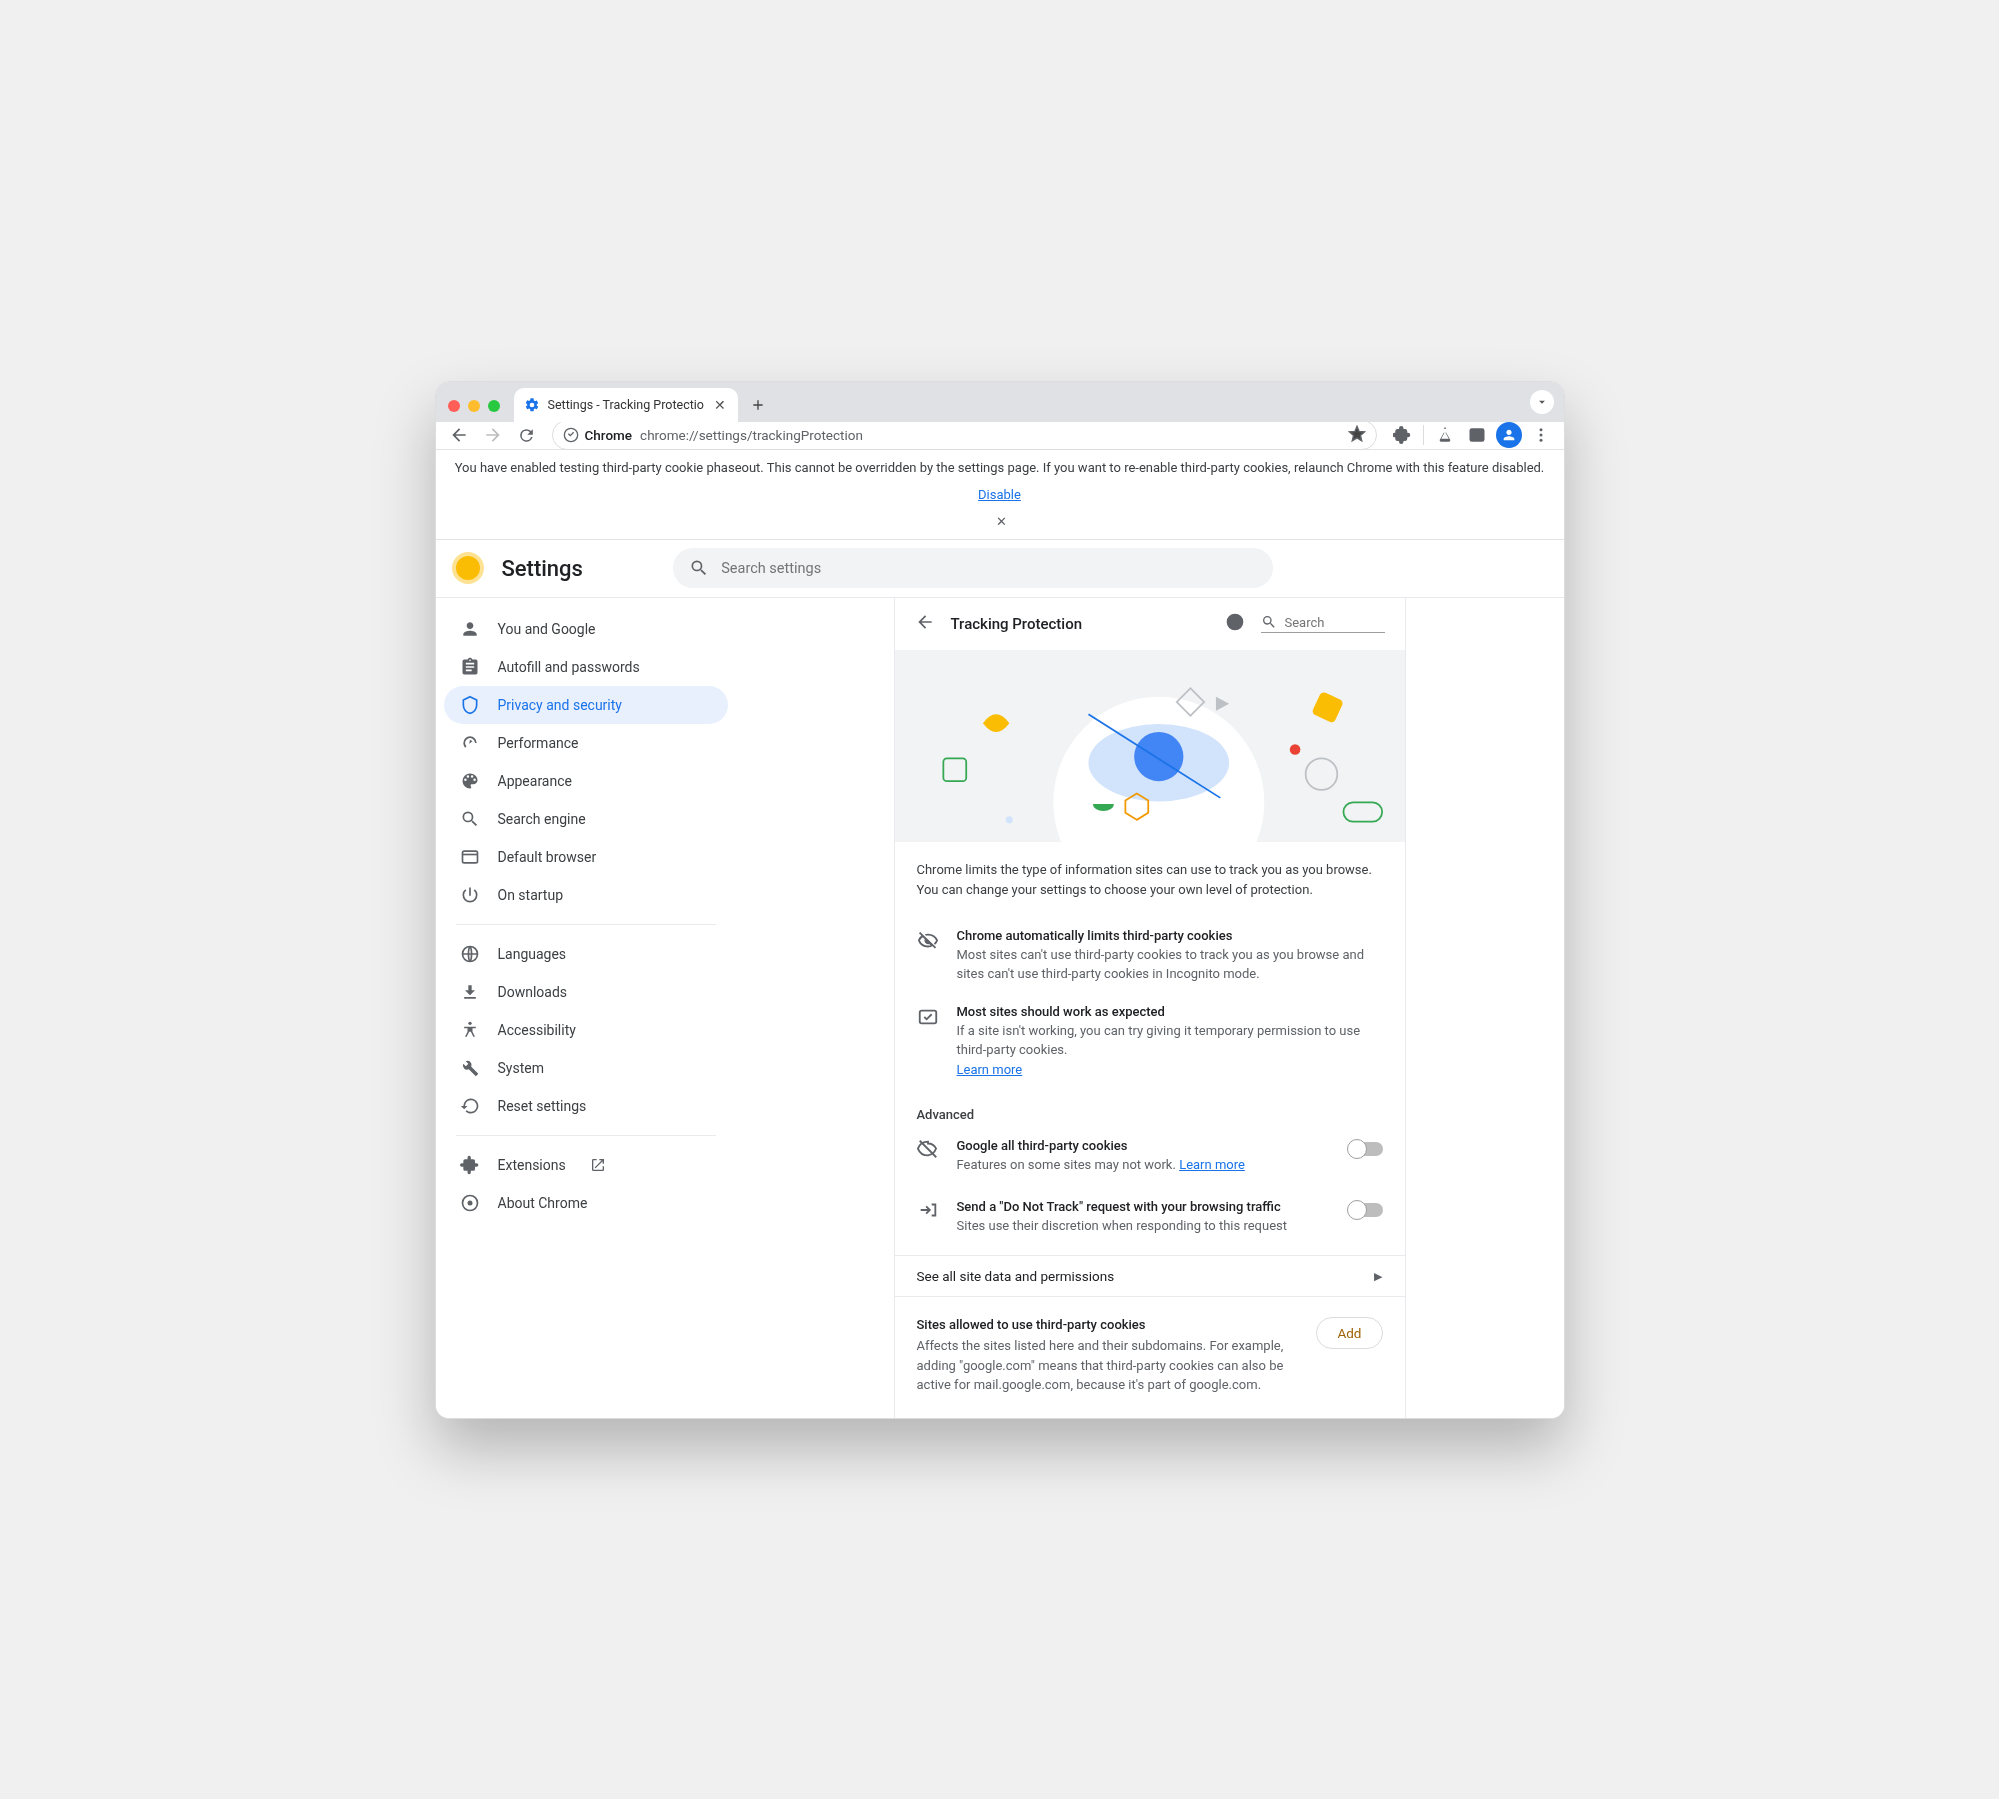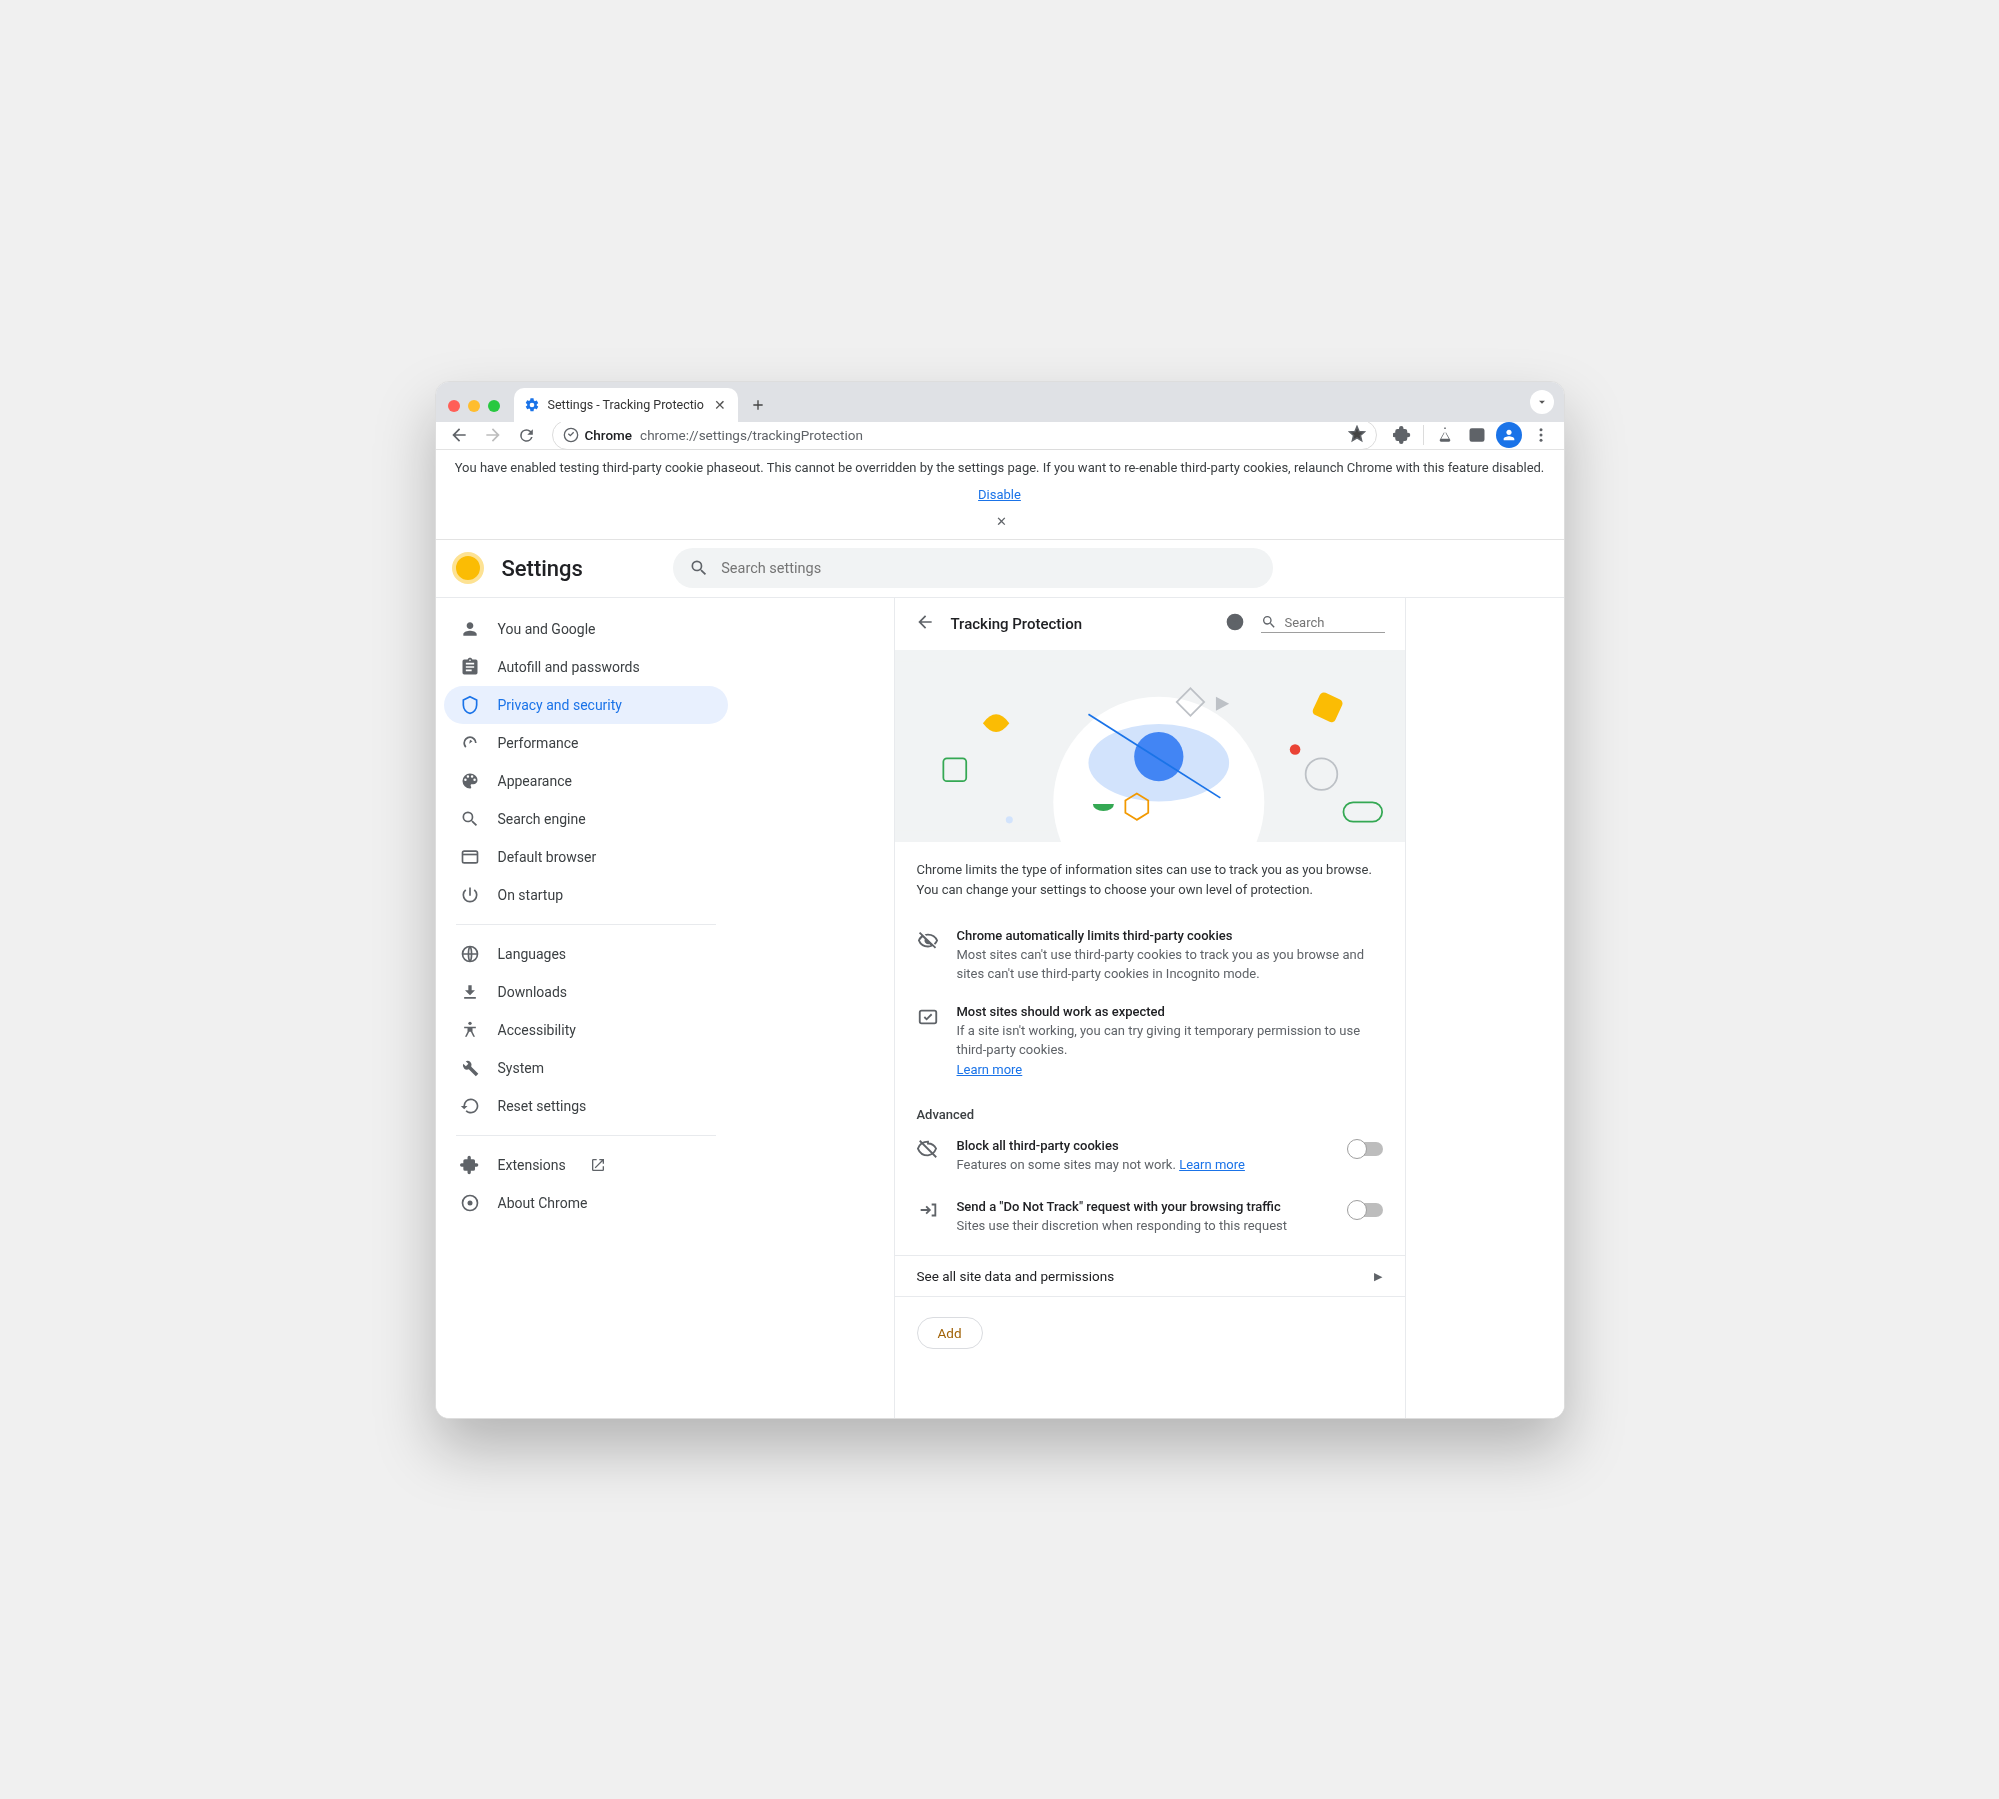--- a/index.html
+++ b/index.html
@@ -399,21 +399,21 @@
         </div>
 
         <div class="sectionlabel">Advanced</div>
 
         <div class="togglerow">
           <div class="iicon"><svg viewBox="0 0 24 24" width="22" height="22">
                 <path d="M12 6a9.77 9.77 0 0 1 8.82 5.5A11.8 11.8 0 0 1 12 19a11.8 11.8 0 0 1-11-7.5A11.8 11.8 0 0 1 12 4z" fill="none" stroke="currentColor" stroke-width="2"></path>
                 <line x1="3" y1="3" x2="21" y2="21" stroke="currentColor" stroke-width="2"></line>
               </svg></div>
           <div class="body">
-            <h4>Block all third-party cookies</h4>
+            <h4>Google all third-party cookies</h4>
             <p><span>Features on some sites may not work. </span><span class="link">Learn more</span></p>
           </div>
           <div class="toggle"></div>
         </div>
 
         <div class="togglerow">
           <div class="iicon"><svg viewBox="0 0 24 24" width="22" height="22">
                 <path d="M4 12h10m-4-4 4 4-4 4M16 6h4v12h-4" fill="none" stroke="currentColor" stroke-width="2"></path>
               </svg></div>
           <div class="body">
@@ -422,19 +422,23 @@
           </div>
           <div class="toggle"></div>
         </div>
 
         <div class="navrow">
           <span>See all site data and permissions</span>
           <span class="chev">▶</span>
         </div>
 
         <div class="sitesrow">
+          <div class="body">
+            <h4>Sites allowed to use third-party cookies</h4>
+            <p>Affects the sites listed here and their subdomains. For example, adding "google.com" means that third-party cookies can also be active for mail.google.com, because it's part of google.com.</p>
+          </div>
           <button class="addbtn">Add</button>
         </div>
 
       </div>
     </div>
   </div>
 </div>
 
 </body></html>

